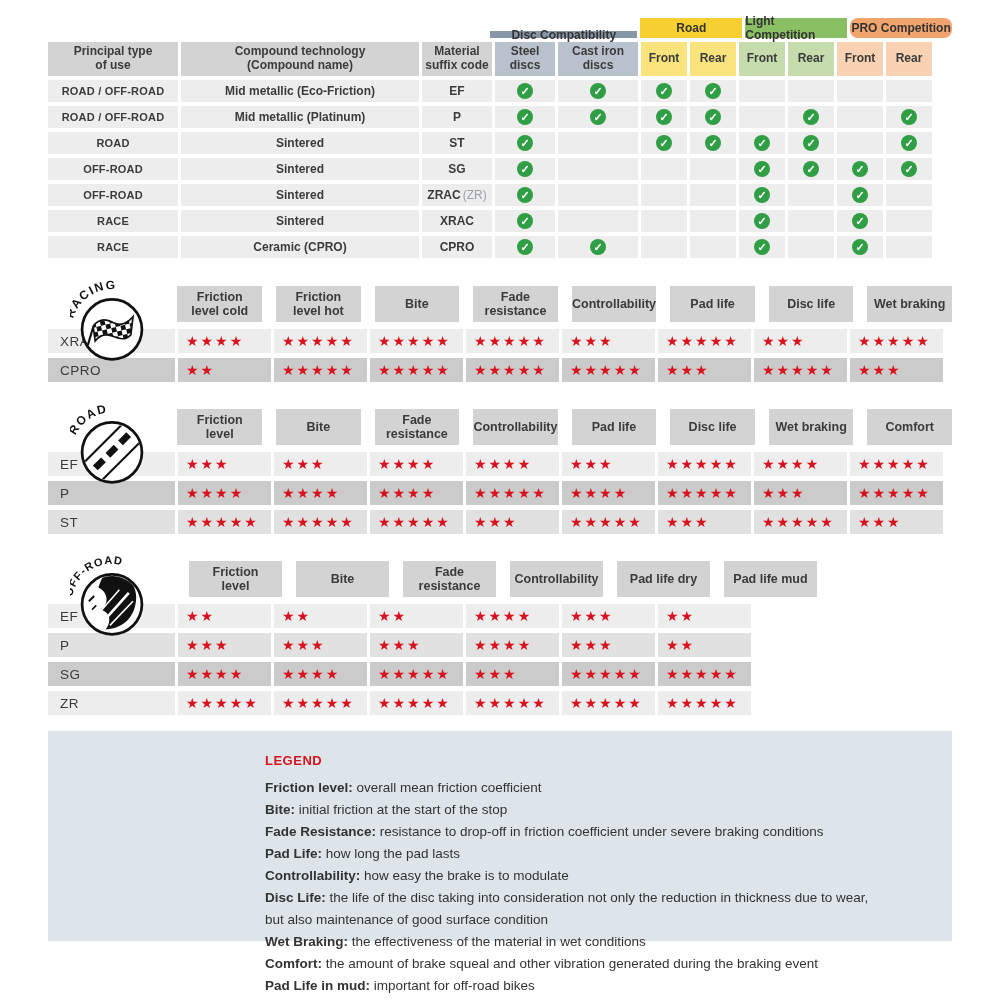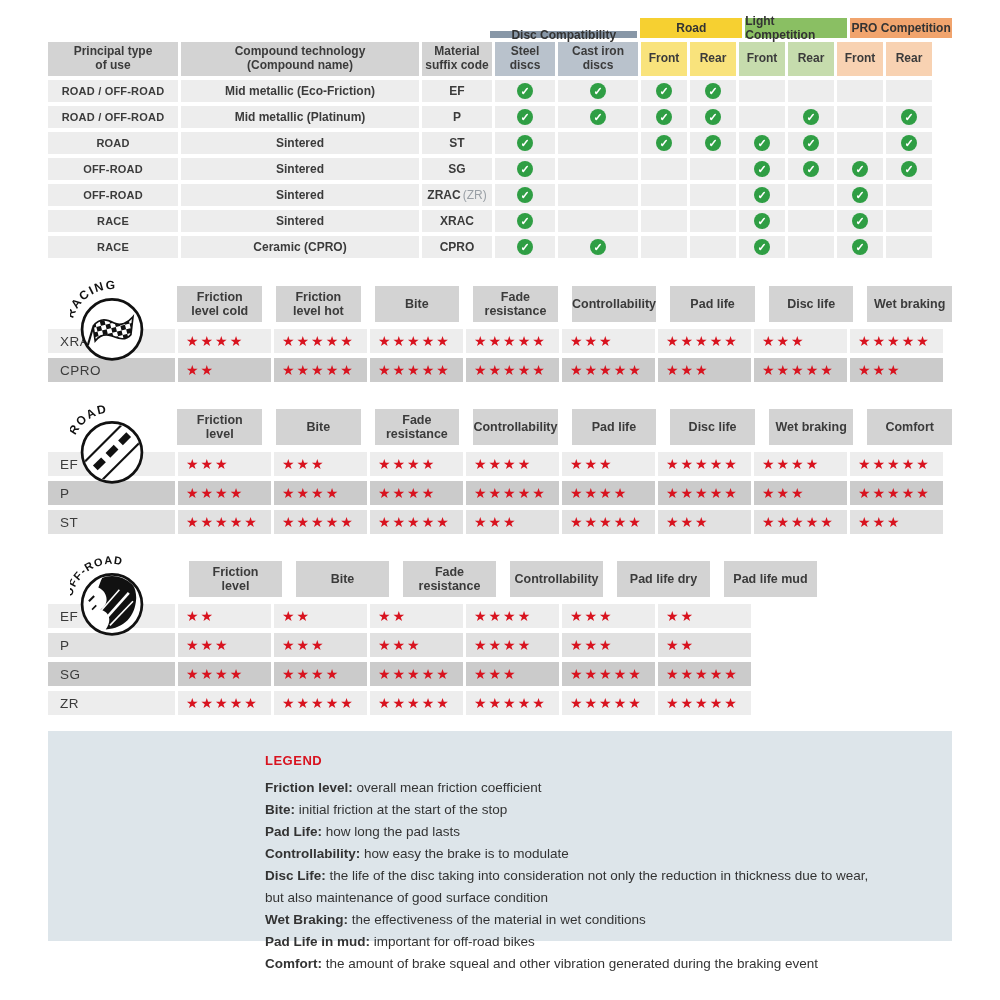--- a/index.html
+++ b/index.html
@@ -10,21 +10,21 @@
   .cell{display:flex;align-items:center;justify-content:center;text-align:center;background:#ededed;box-sizing:border-box;}
   .crow,.head-row,.group-row{display:flex;gap:3px;margin-bottom:4px;}
   .crow{height:22px;}
   .head-row .cell{height:34px;background:#d3d3d3;font-weight:700;font-size:12px;line-height:1.15;white-space:pre-line;}
   .group-row{height:20px;}
   .gcell{display:flex;align-items:center;justify-content:center;font-weight:700;font-size:12px;color:#333;box-sizing:border-box;}
   .group-spacer{width:444px;}
   .g-disc{width:149px;background:var(--disc);margin-top:13px;}
   .g-road{width:103px;background:var(--road);}
   .g-lc{width:103px;background:var(--lc);}
-  .g-pro{width:103px;background:var(--pro);}
+  .g-pro{width:103px;background:var(--pro);border-radius:8px;}
   .sub-disc{background:var(--disc-sub) !important;}
   .sub-road{background:var(--road-sub) !important;}
   .sub-lc{background:var(--lc-sub) !important;}
   .sub-pro{background:var(--pro-sub) !important;}
 
   .cw0{width:130px;}.cw1{width:238px;}.cw2{width:70px;}
   .cw3{width:60px;}.cw4{width:80px;}
   .cw5,.cw6,.cw7,.cw8,.cw9,.cw10{width:46px;}
 
   .use-cell{font-size:11px;font-weight:700;letter-spacing:.2px;}
@@ -464,23 +464,24 @@
           <div class="rcell stars">★★★★★</div>
         </div>
       </div>
   </section>
 
   <section class="legend">
     <div class="legend-title">LEGEND</div>
     <div id="legend-lines">
         <div class="legend-line"><span class="term">Friction level: </span><span class="desc">overall mean friction coefficient</span></div>
         <div class="legend-line"><span class="term">Bite: </span><span class="desc">initial friction at the start of the stop</span></div>
+        <div class="legend-line"><span class="term">Fade Resistance: </span><span class="desc">resistance to drop-off in friction coefficient under severe braking conditions</span></div>
         <div class="legend-line"><span class="term">Pad Life: </span><span class="desc">how long the pad lasts</span></div>
         <div class="legend-line"><span class="term">Controllability: </span><span class="desc">how easy the brake is to modulate</span></div>
         <div class="legend-line"><span class="term">Disc Life: </span><span class="desc">the life of the disc taking into consideration not only the reduction in thickness due to wear,</span></div>
         <div class="legend-line"><span class="desc">but also maintenance of good surface condition</span></div>
         <div class="legend-line"><span class="term">Wet Braking: </span><span class="desc">the effectiveness of the material in wet conditions</span></div>
+        <div class="legend-line"><span class="term">Comfort: </span><span class="desc">the amount of brake squeal and other vibration generated during the braking event</span></div>
         <div class="legend-line"><span class="term">Pad Life in mud: </span><span class="desc">important for off-road bikes</span></div>
-        <div class="legend-line"><span class="term">Comfort: </span><span class="desc">the amount of brake squeal and other vibration generated during the braking event</span></div>
       </div>
   </section>
 
 </div>
 
 </body></html>

